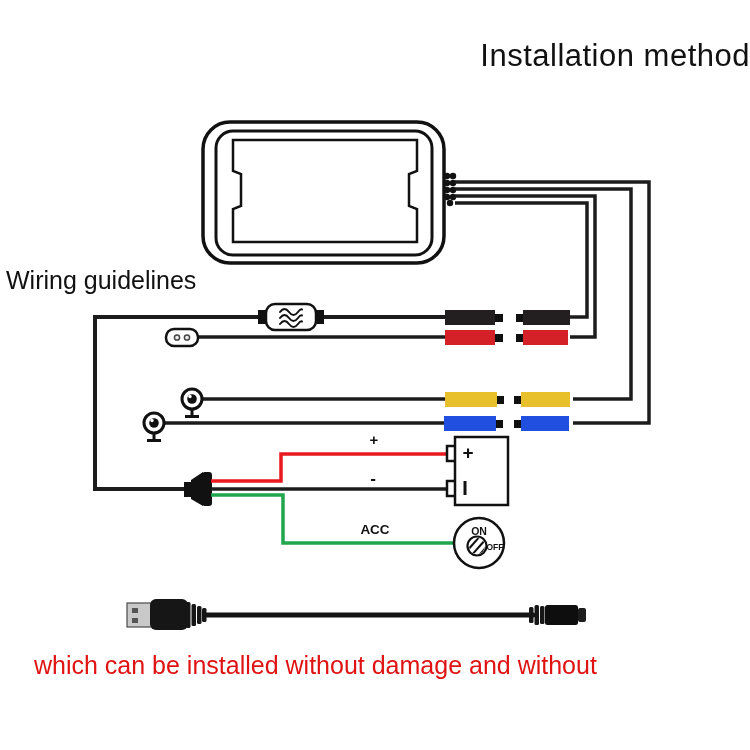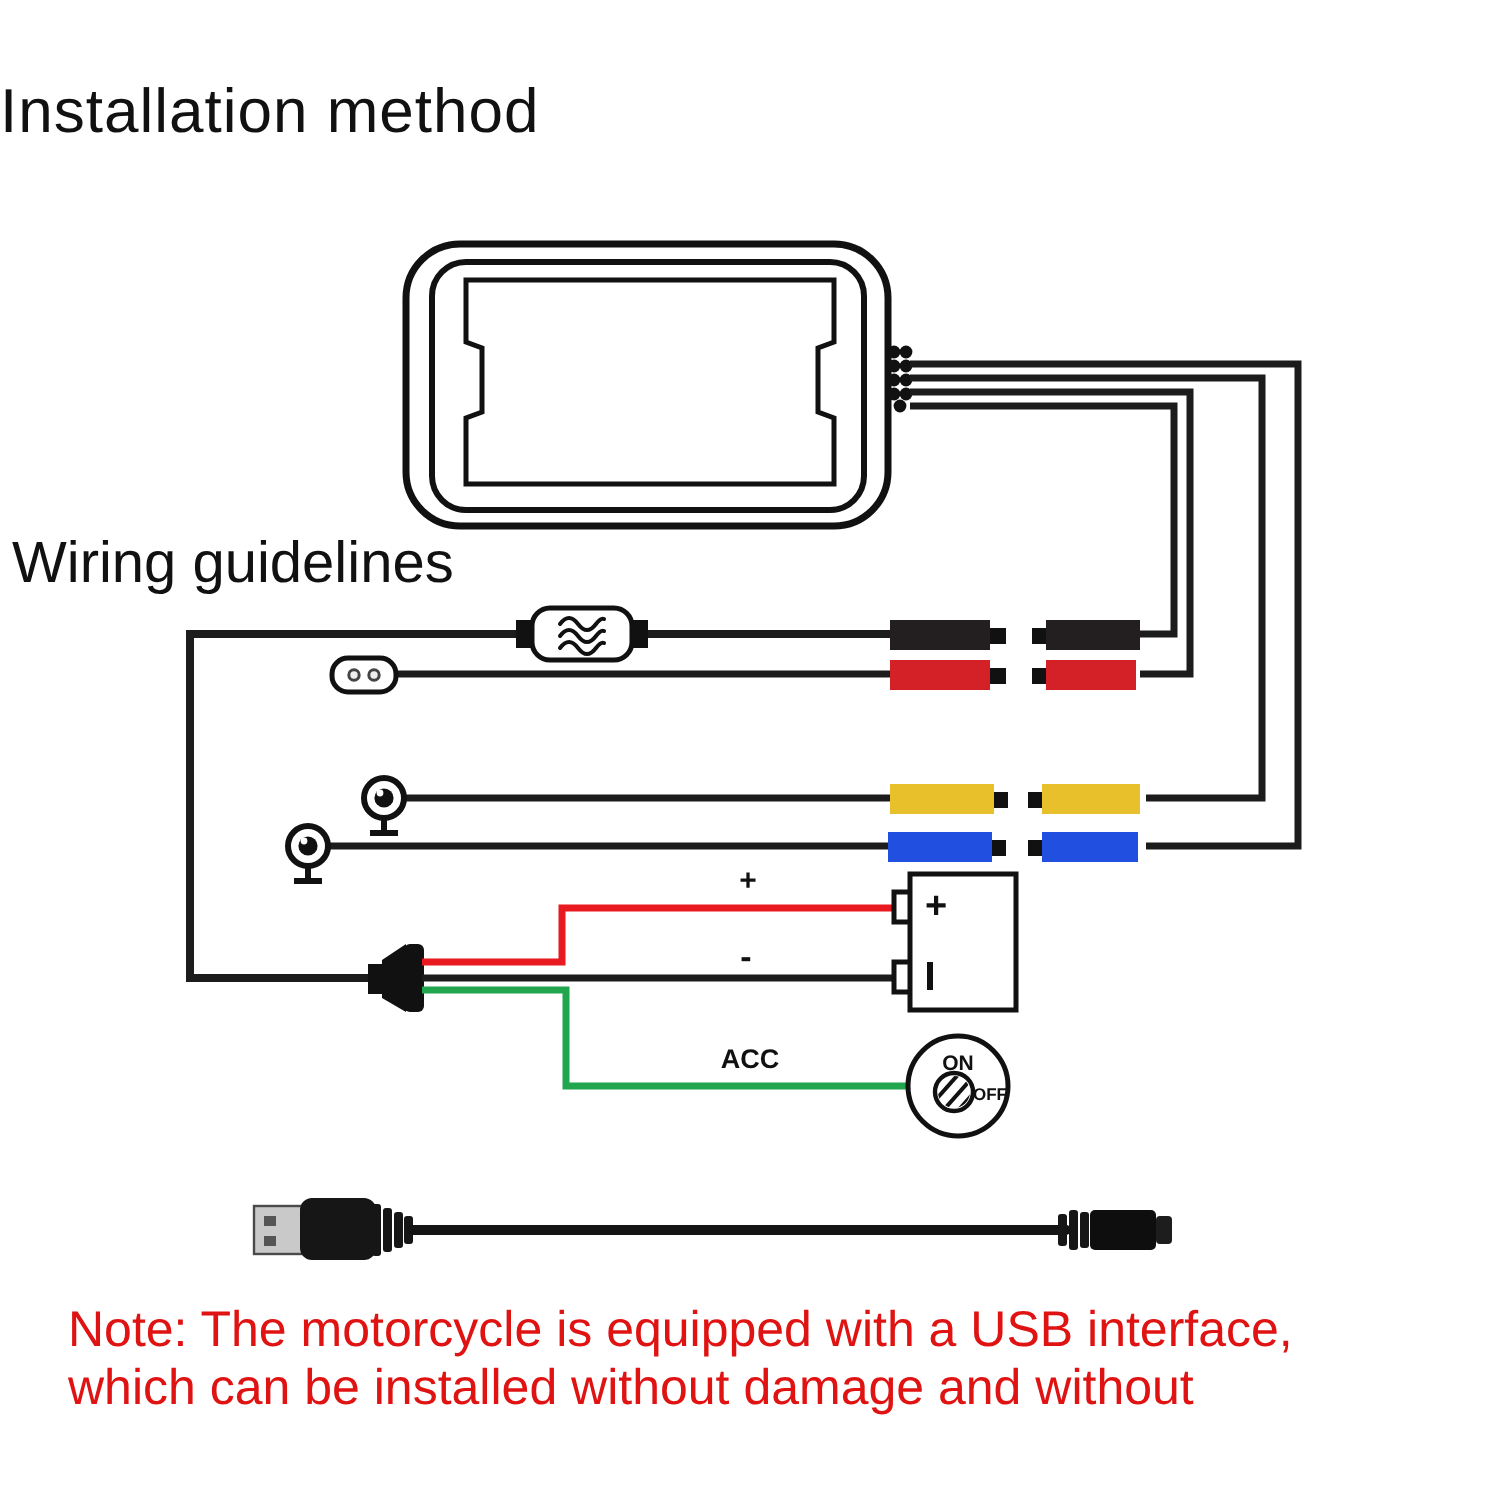--- a/index.html
+++ b/index.html
@@ -2,25 +2,25 @@
 <html><head>
 <meta charset="utf-8">
 <style>
   html,body{margin:0;padding:0;}
   body{
     width:750px;height:750px;position:relative;background:#ffffff;overflow:hidden;
     font-family:"Liberation Sans","DejaVu Sans",sans-serif;
   }
   .abs{position:absolute;}
   #title{
-    left:0;right:0;top:38px;text-align:left;
+    left:0;right:0;top:38px;text-align:right;
     font-size:31px;color:#111;letter-spacing:0.5px;
   }
   #section-title{
-    left:6px;top:266px;font-size:29px;color:#111;
+    left:6px;top:266px;font-size:25px;color:#111;
   }
   #note{
     left:34px;top:651px;width:690px;
     font-size:25px;line-height:1.17;
   }
   #diagram-svg{left:0;top:0;}
   svg text{font-family:"Liberation Sans","DejaVu Sans",sans-serif;}
 </style>
 </head>
 <body>
@@ -177,15 +177,14 @@
       <rect x="529" y="607" width="4.5" height="16" rx="1.5"></rect>
       <rect x="534.5" y="605" width="4.5" height="20" rx="1.5"></rect>
       <rect x="540" y="606" width="4.5" height="18" rx="1.5"></rect>
     </g>
     <rect x="545" y="605" width="33" height="20" rx="2.5" fill="#0e0e0e"></rect>
     <rect x="578" y="608" width="8" height="14" rx="2" fill="#1d1d1d"></rect>
   </g>
 </svg>
 
 <div id="note" class="abs" style="color: rgb(224, 19, 19);">
-  <div>Note: The motorcycle is equipped with a USB interface,</div>
   <div>which can be installed without damage and without</div>
 </div>
 
 </body></html>

